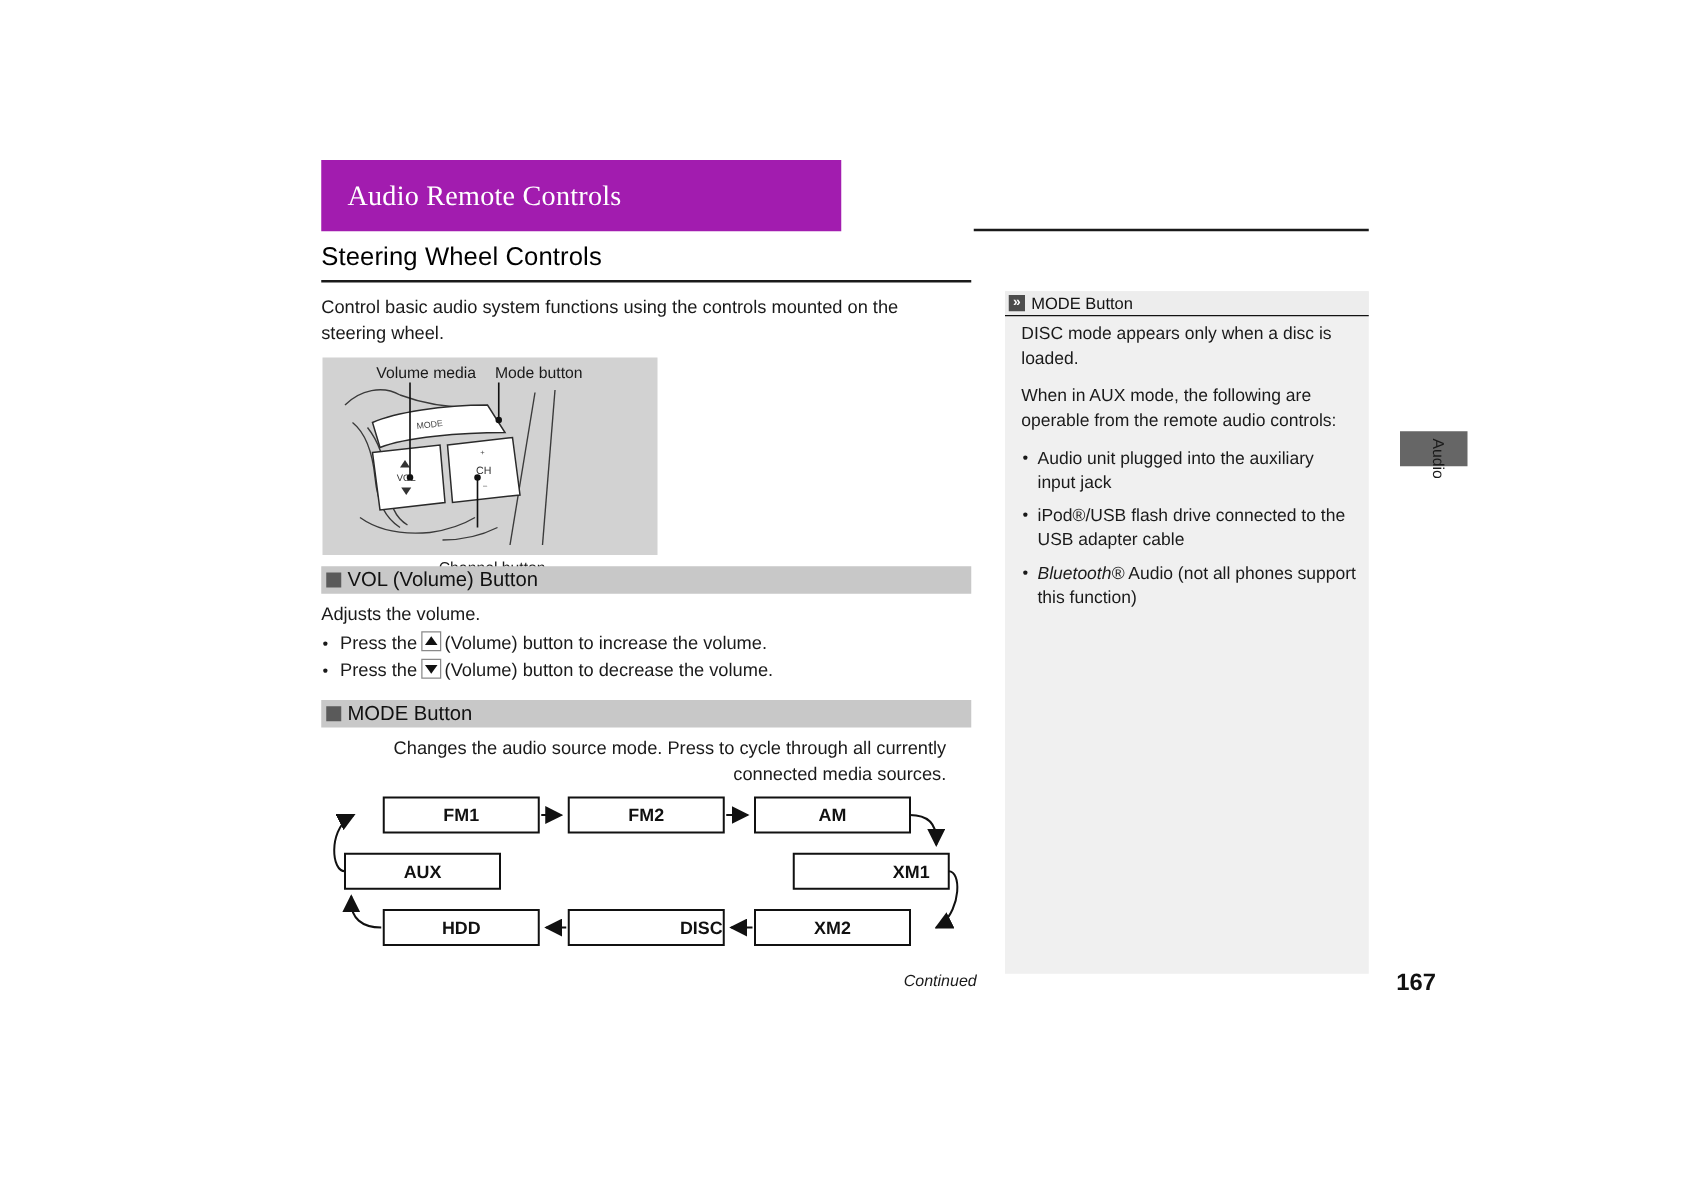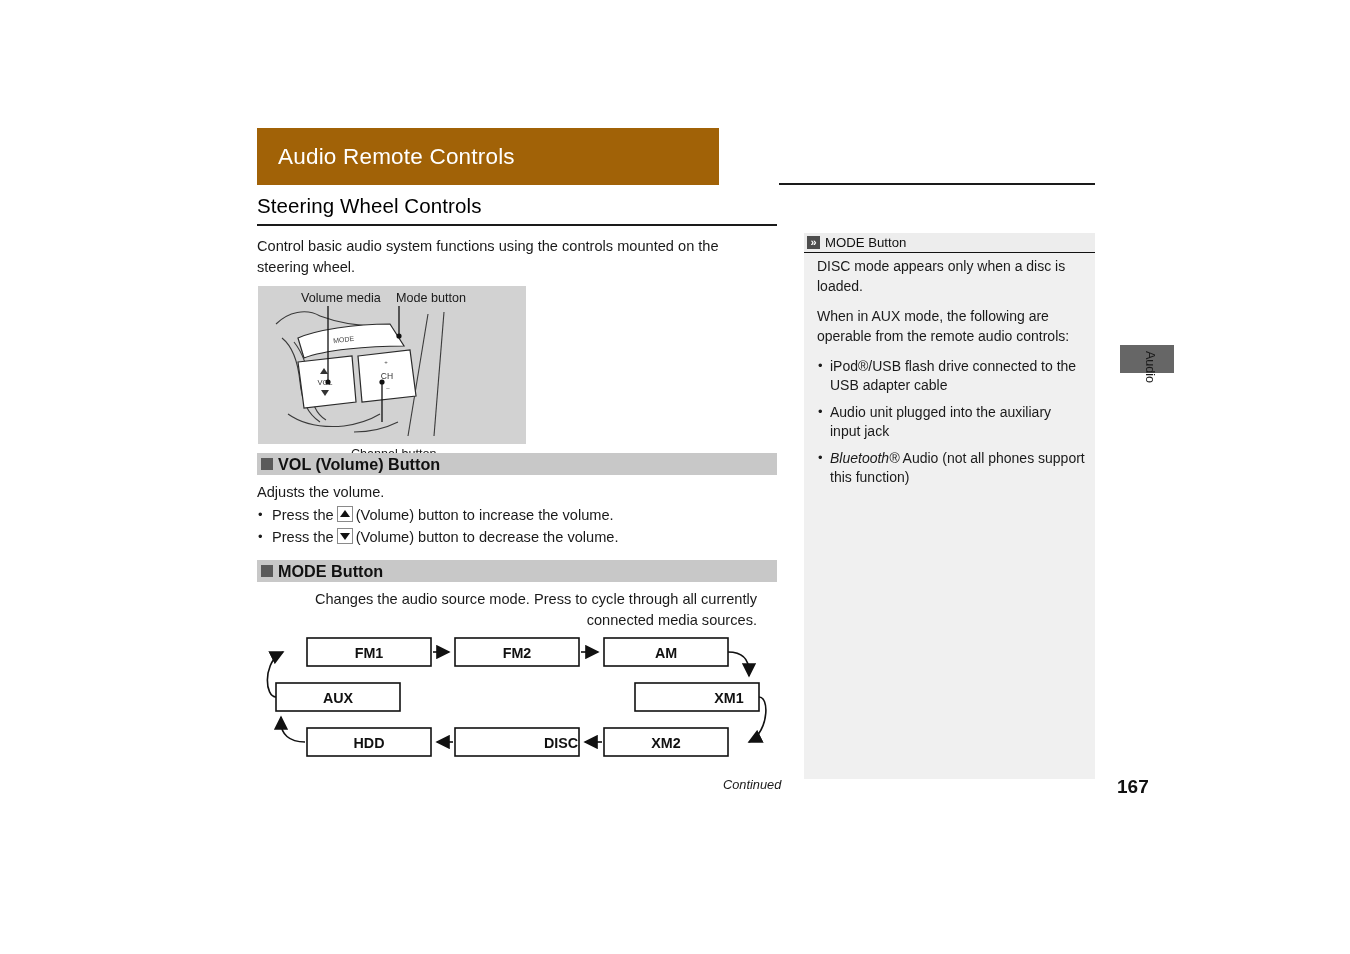--- a/index.html
+++ b/index.html
@@ -5,22 +5,23 @@
   html,body{margin:0;padding:0;}
   body{
     width:1350px;height:954px;background:#ffffff;
     font-family:"Liberation Sans", sans-serif;
     color:#1a1a1a;position:relative;overflow:hidden;
   }
   .page{position:absolute;left:0;top:0;width:1350px;height:954px;}
 
   
   .chapter-bar{
-    position:absolute;left:257px;top:128px;width:462px;height:57px;
-    background:#a16207;
+    position:absolute;left:257px;top:128px;width:416px;height:57px;
+    background:#a21caf;
+    font-family:Liberation Serif, serif;
   }
   .chapter-title{
     position:absolute;left:21px;top:0;height:57px;line-height:57px;
     color:#ffffff;font-size:22.5px;font-weight:400;letter-spacing:.2px;
     white-space:nowrap;
   }
   .chapter-rule{
     position:absolute;left:779px;top:183px;width:316px;height:2px;background:#1a1a1a;
   }
 
@@ -54,21 +55,21 @@
 
   
   .band{
     position:absolute;left:257px;width:520px;height:22px;background:#c8c8c8;
   }
   .band .sq{
     position:absolute;left:4px;top:5px;width:12px;height:12px;background:#5a5a5a;
   }
   .band .btxt{
     position:absolute;left:21px;top:0;height:22px;line-height:22px;
-    font-size:16.2px;font-weight:bold;color:#111;white-space:nowrap;
+    font-size:16.2px;font-weight:normal;color:#111;white-space:nowrap;
   }
   #band-vol{top:453px;}
   #band-mode{top:560px;}
 
   .body-txt{
     position:absolute;left:257px;font-size:14.6px;line-height:21px;color:#1a1a1a;
   }
   #vol-intro{top:482px;width:510px;}
   #mode-intro{top:589px;width:500px;text-align:right;}
 
@@ -268,22 +269,22 @@
 
   <div class="note">
     <div class="note-head">
       <span class="ic">»</span>
       <span class="ht">MODE Button</span>
     </div>
     <div class="note-body">
       <p class="note-p">DISC mode appears only when a disc is loaded.</p>
       <p class="note-p">When in AUX mode, the following are operable from the remote audio controls:</p>
       <ul class="note-ul">
+        <li><span>Audio unit plugged into the auxiliary input jack</span></li>
         <li><span>iPod®/USB flash drive connected to the USB adapter cable</span></li>
-        <li><span>Audio unit plugged into the auxiliary input jack</span></li>
         <li><span class="ital">Bluetooth®</span><span> Audio (not all phones support this function)</span></li>
       </ul>
     </div>
   </div>
 
   <div class="edge-tab"></div>
   <div class="edge-tab-label">Audio</div>
 
   <div class="continued">Continued</div>
   <div class="pageno">167</div>

